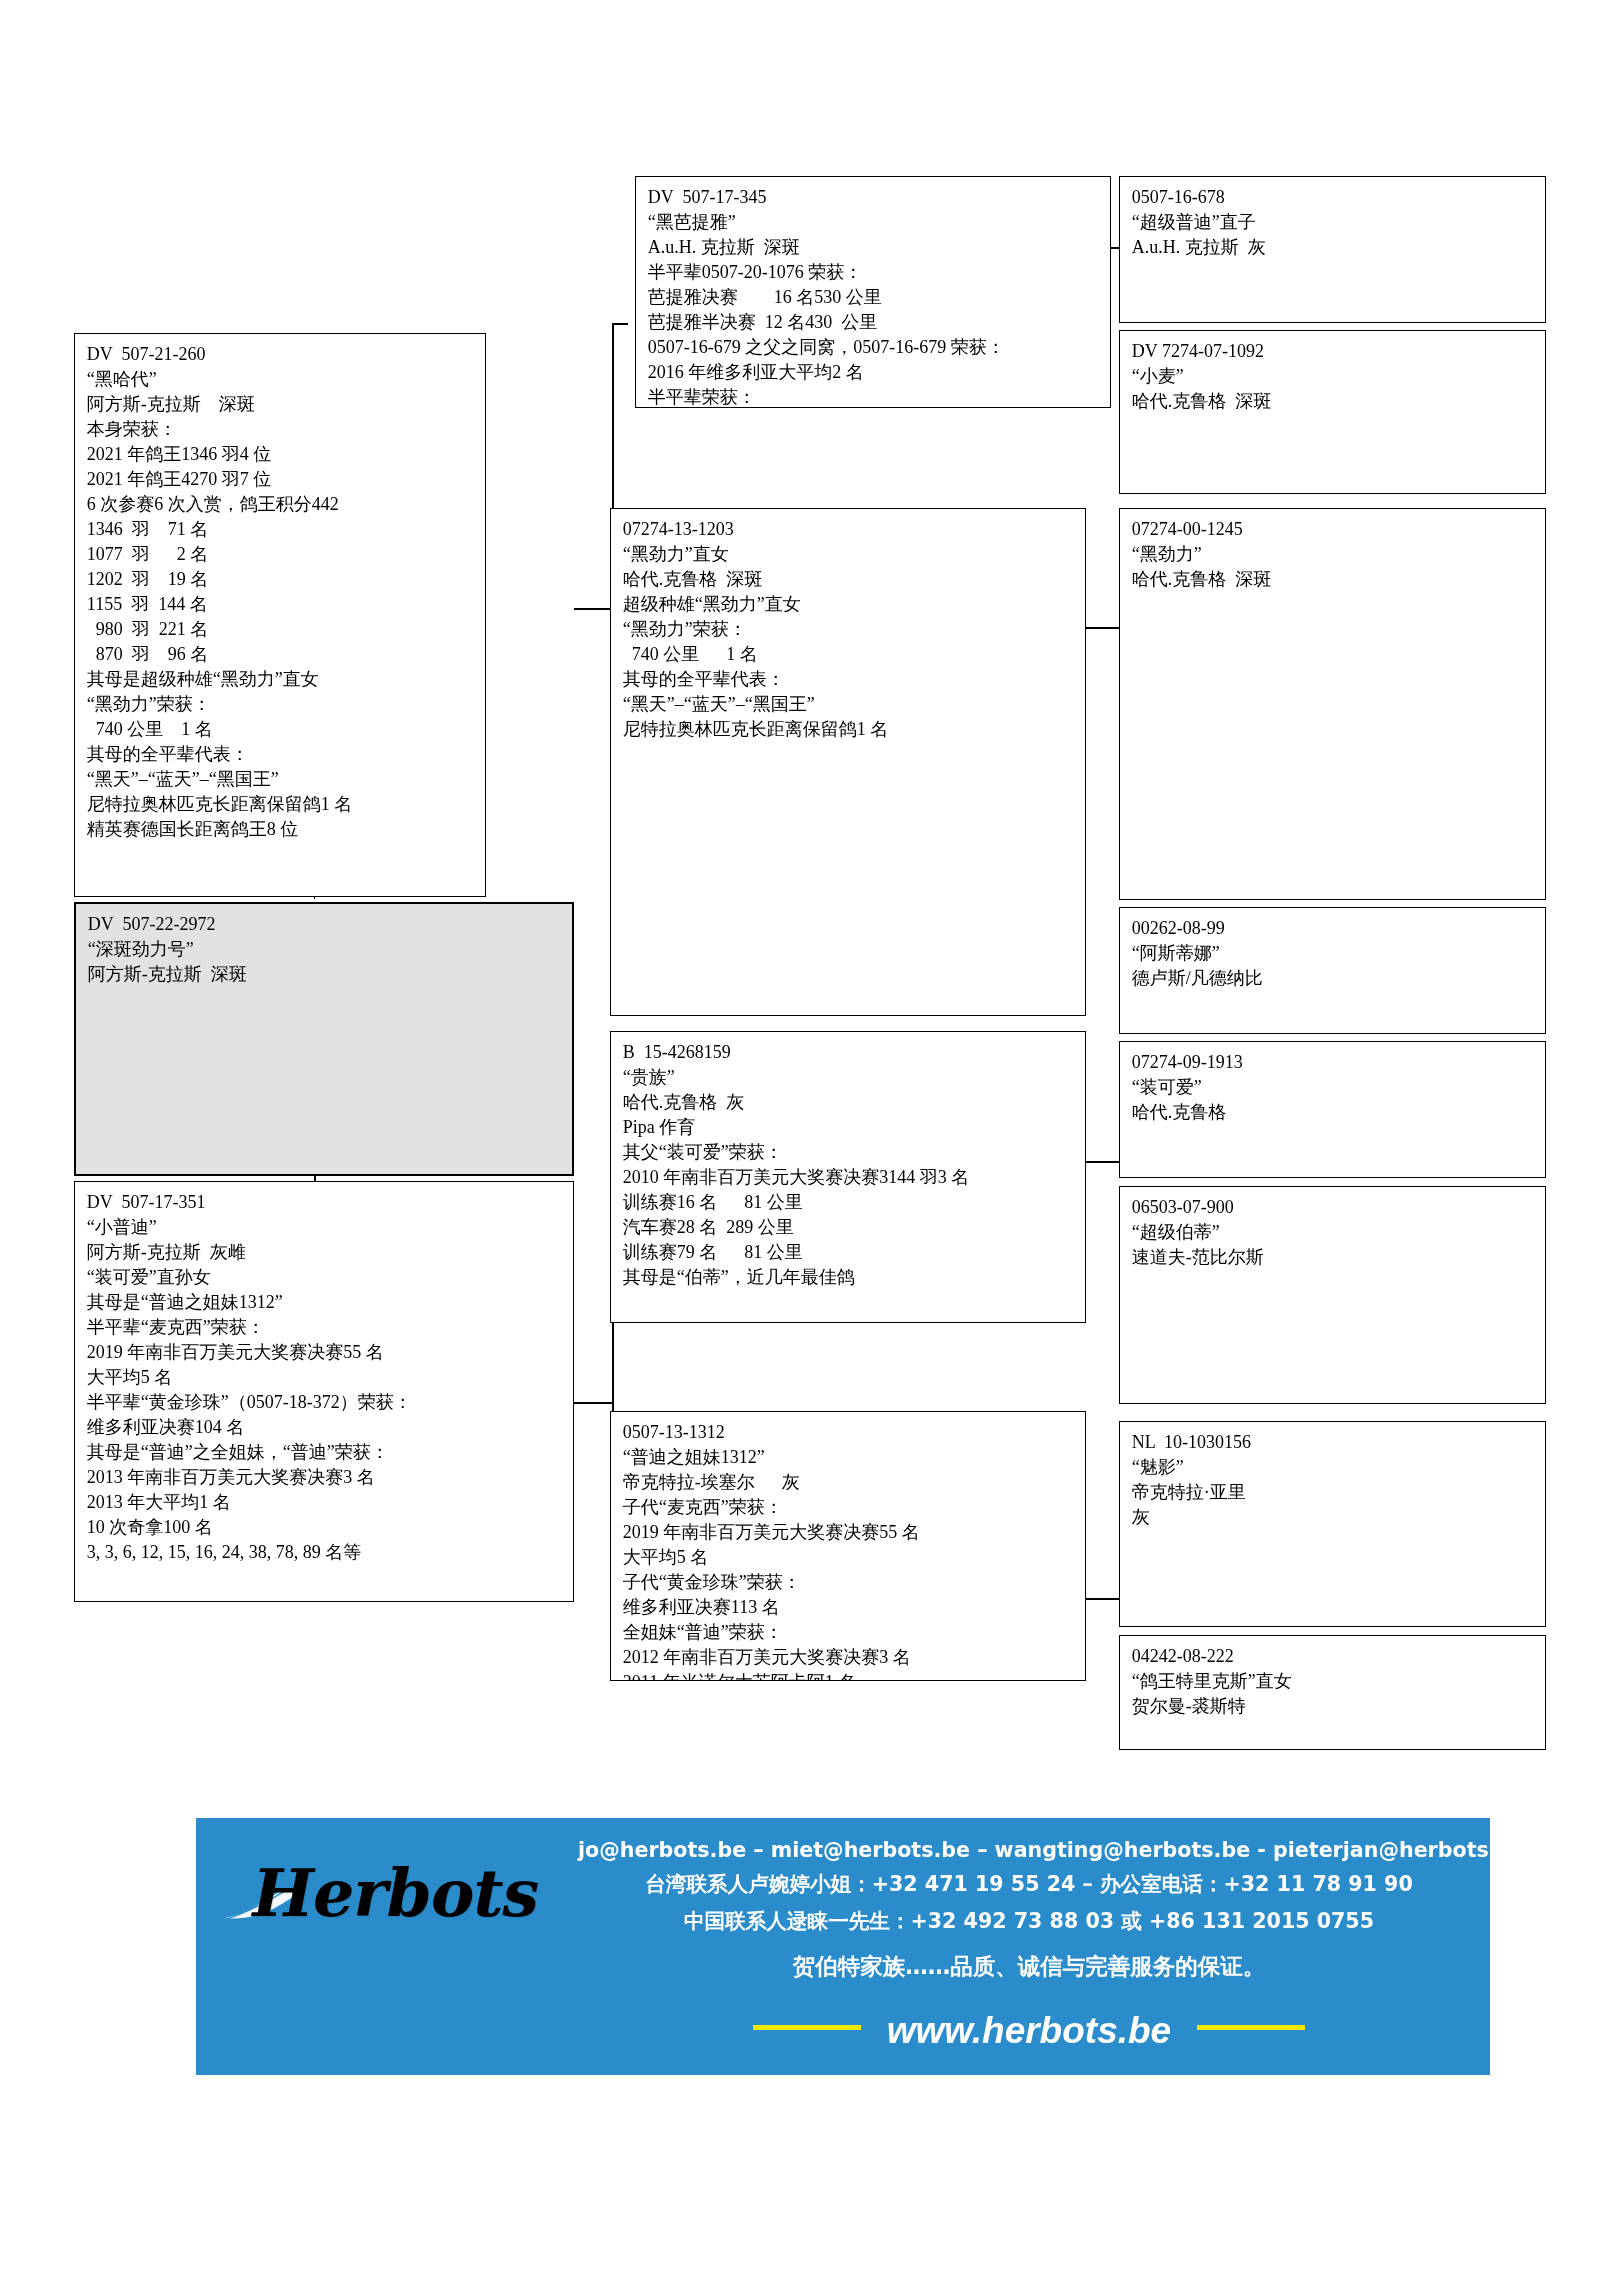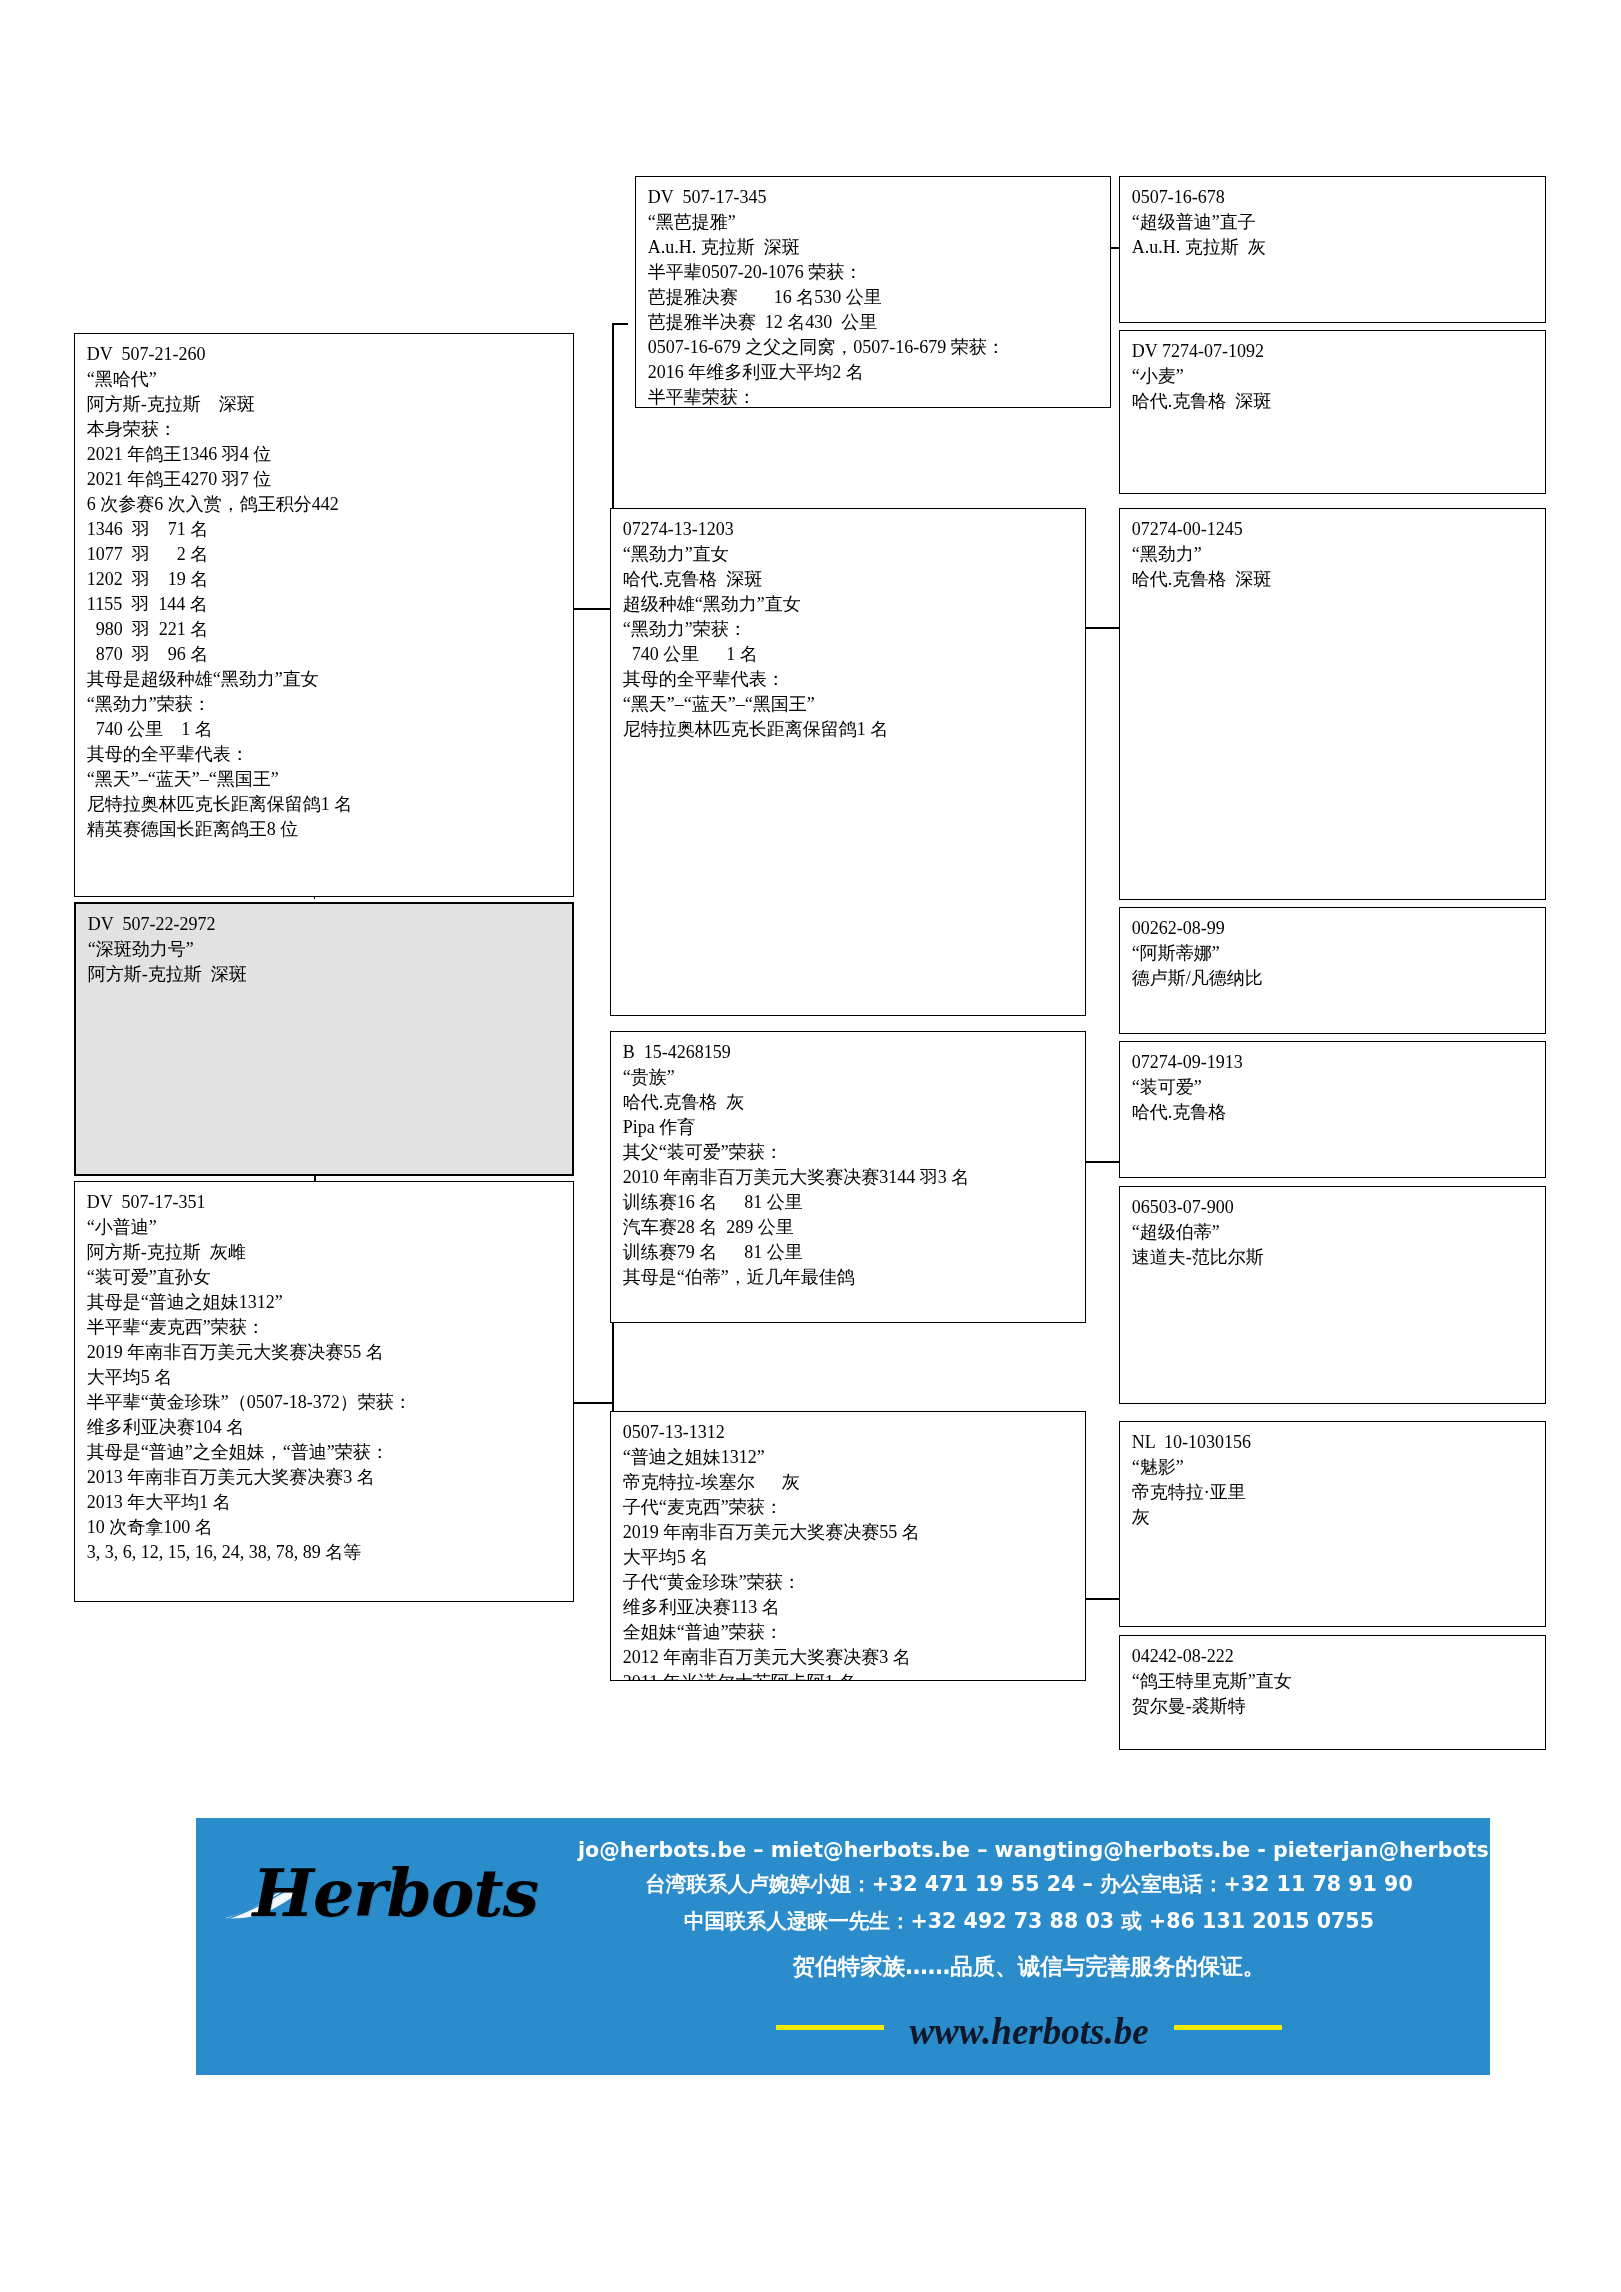--- a/index.html
+++ b/index.html
@@ -126,25 +126,25 @@
   }
   .footer-web {
     position: absolute;
     left: 382px;
     top: 192px;
     width: 902px;
     text-align: center;
   }
   .web-text {
     display: inline-block;
-    font-family: Liberation Serif, serif;
+    font-family: Liberation Sans, sans-serif;
     font-style: italic;
     font-weight: bold;
     font-size: 37px;
-    color: #0f172a;
+    color: #ffffff;
     vertical-align: middle;
   }
   .web-rule {
     display: inline-block;
     width: 108px;
     height: 4.9px;
     background: #f2e800;
     vertical-align: middle;
     margin: 0 21.6px 7.8px 21.6px;
   }
@@ -165,21 +165,21 @@
   <div class="line hline" style="left:574px; top:1402px; width:39px;"></div>
   <div class="line vline" style="left:612px; top:1161px; height:372px;"></div>
   <div class="line hline" style="left:612px; top:1161px; width:15.7px;"></div>
   <div class="line hline" style="left:612px; top:1532px; width:15.7px;"></div>
 
   <div class="line hline" style="left:1086px; top:247px; width:33px;"></div>
   <div class="line hline" style="left:1086px; top:627px; width:33px;"></div>
   <div class="line hline" style="left:1086px; top:1161px; width:33px;"></div>
   <div class="line hline" style="left:1086px; top:1598px; width:33px;"></div>
 
-  <div class="box sire" style="left:74px; top:333px; width:500px; height:564px;">DV  507-21-260
+  <div class="box sire" style="left:74px; top:333px; width:412px; height:564px;">DV  507-21-260
 “黑哈代”
 阿方斯-克拉斯    深斑
 本身荣获：
 2021 年鸽王1346 羽4 位
 2021 年鸽王4270 羽7 位
 6 次参赛6 次入赏，鸽王积分442
 1346  羽    71 名
 1077  羽      2 名
 1202  羽    19 名
 1155  羽  144 名

